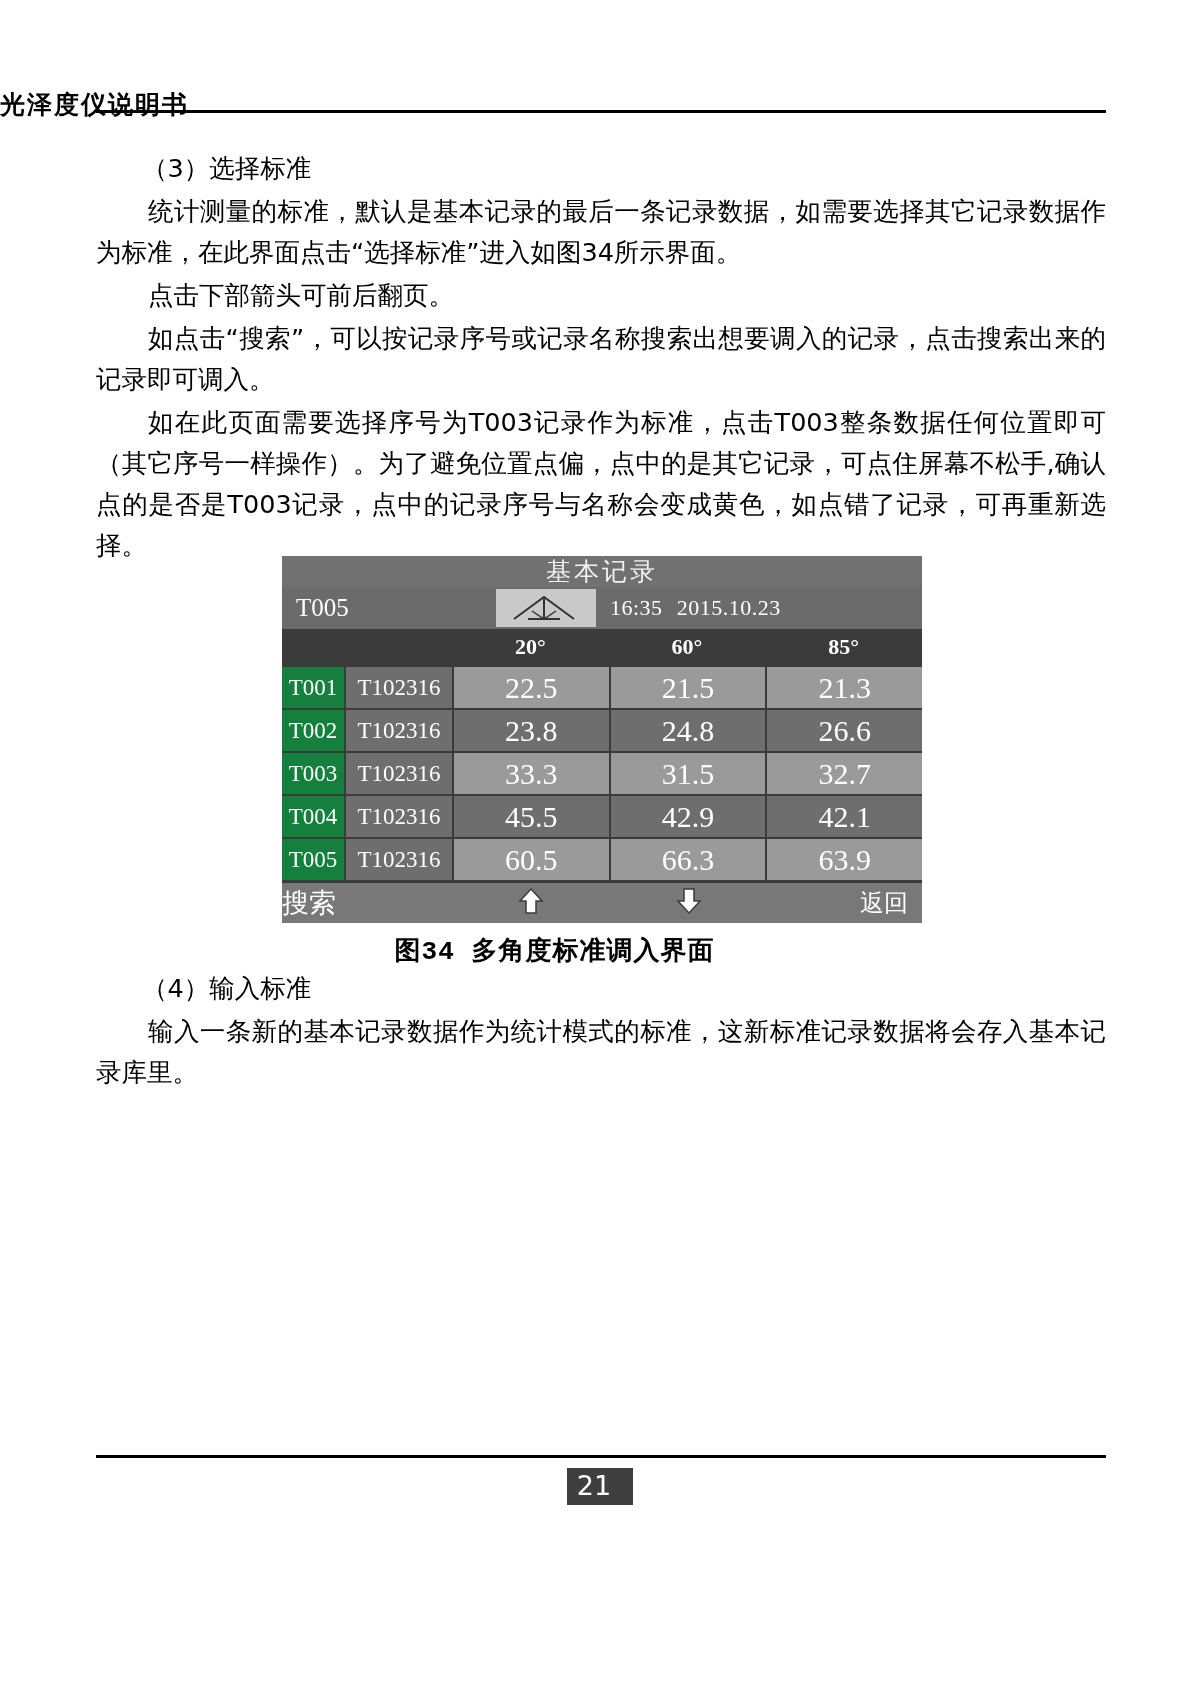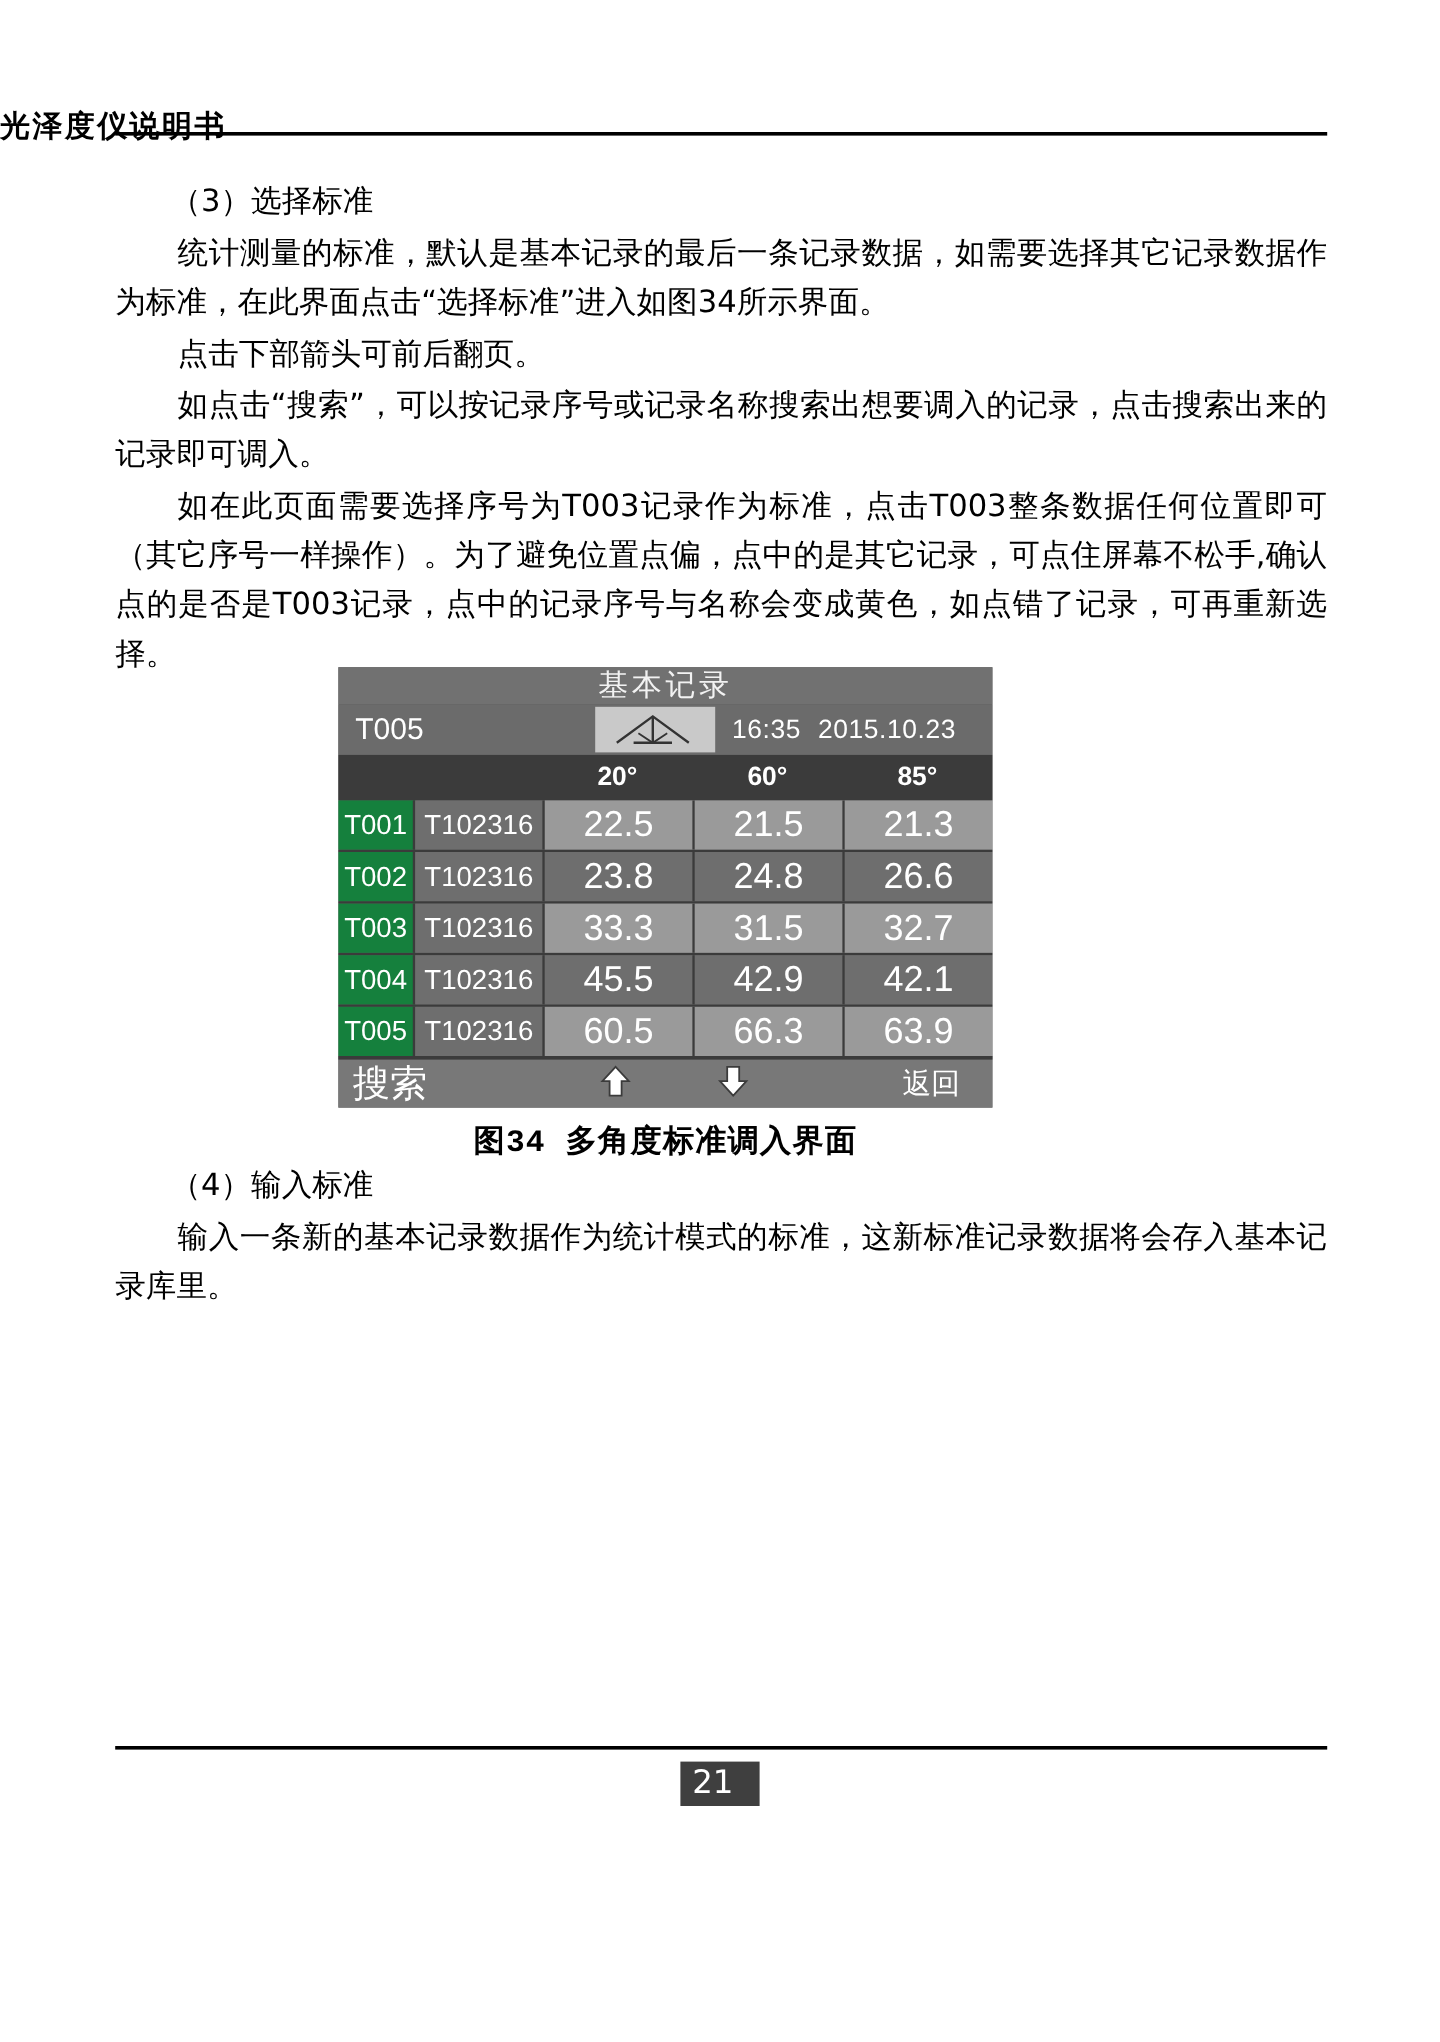--- a/index.html
+++ b/index.html
@@ -61,23 +61,23 @@
   p.indent { text-indent: 52px; }
   p.indent2 { text-indent: 46px; }
   
   .figure {
     position: absolute;
     left: 282px;
     top: 556px;
     width: 545px;
   }
   .device {
-    width: 545px;
+    width: 640px;
     background: #5a5a5a;
-    font-family: Liberation Sans, sans-serif;
+    font-family: Liberation Serif, serif;
     box-sizing: border-box;
   }
   .dev-title {
     background: #717171;
     color: #f2f2f2;
     text-align: center;
     font-size: 25px;
     line-height: 31px;
     letter-spacing: 3px;
     height: 31px;
@@ -165,23 +165,23 @@
   .shade-a .rec-val { background: #9a9a9a; color: #ffffff; }
   .shade-b .rec-val { background: #6e6e6e; color: #ffffff; }
   .dev-footer {
     display: flex;
     align-items: center;
     height: 40px;
     background: #787878;
     border-top: 3px solid #3b3b3b;
     color: #ffffff;
   }
-  .foot-left { flex: 0 0 170px; font-size: 31px; padding-left: 12px; }
+  .foot-left { flex: 0 0 170px; font-size: 27px; }
   .foot-arrow { flex: 1 1 0; text-align: center; }
-  .foot-right { flex: 0 0 140px; font-size: 24px; text-align: right; padding-right: 27px; }
+  .foot-right { flex: 0 0 140px; font-size: 24px; text-align: right; padding-right: 14px; }
   .fig-caption {
     margin-top: 10px;
     text-align: center;
     font-size: 26px;
     font-weight: bold;
     font-family: Liberation Mono, monospace;
     letter-spacing: 1px;
   }
   
   .content2 {

